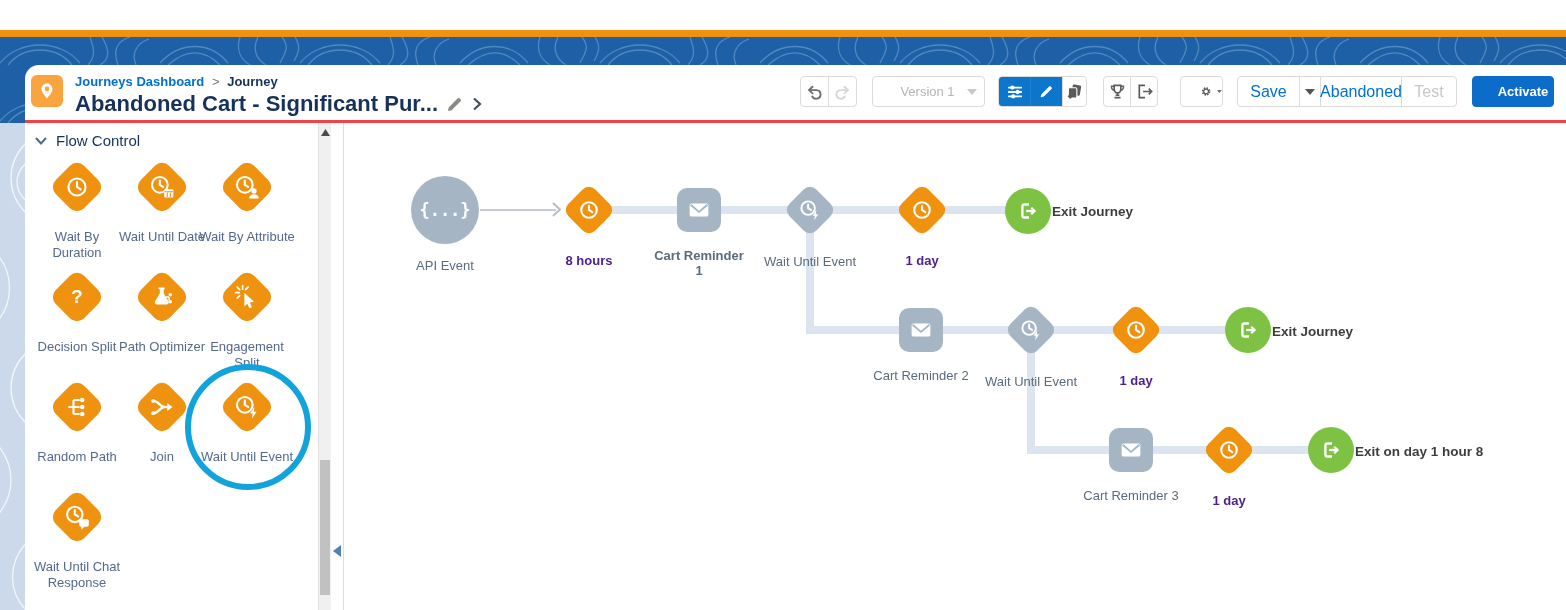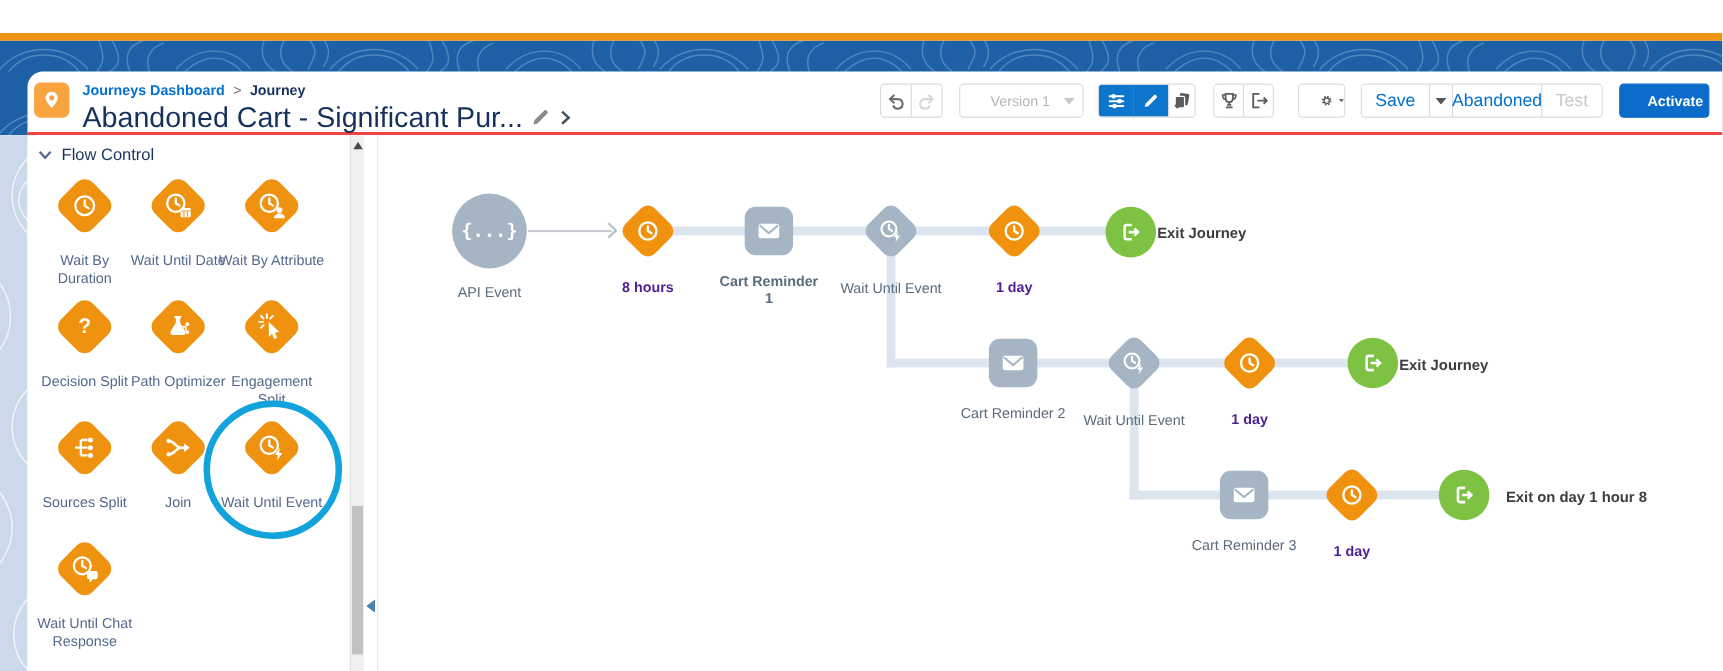--- a/index.html
+++ b/index.html
@@ -19,21 +19,21 @@
   
   .header-card { position:absolute; top:65px; left:25px; right:0; height:58px; background:#fff;
                  border-top-left-radius:14px; border-bottom:3px solid #ef4444; z-index:4; }
   .pin-badge { position:absolute; left:6px; top:10px; width:32px; height:32px; border-radius:6px; background:#f9a43f;
                display:flex; align-items:center; justify-content:center; }
   .crumbs { position:absolute; left:50px; top:9px; font-size:13px; font-weight:bold; }
   .crumb-link { color:#0070d2; cursor:pointer; }
   .crumb-sep { color:#747474; padding:0 4px; font-weight:normal; }
   .crumb-cur { color:#16325c; }
   .title-row { position:absolute; left:50px; top:26px; display:flex; align-items:center; gap:8px; }
-  .j-title { font-size:26px; font-weight:normal; color:#16325c; }
+  .j-title { font-size:22px; font-weight:bold; color:#16325c; }
 
   .tbtn { position:absolute; top:11px; height:31px; border:1px solid #dddbda; border-radius:4px; background:#fff;
           display:flex; align-items:center; justify-content:center; font-size:13px; cursor:pointer;padding-left:20px; }
   .grp { position:absolute; top:11px; height:31px; border:1px solid #dddbda; border-radius:4px; background:#fff;
          display:flex; align-items:stretch; overflow:hidden; }
   .cell { display:flex; align-items:center; justify-content:center; cursor:pointer; }
   .cell + .cell { border-left:1px solid #dddbda; }
   .blue-seg { background:#0b76cb; }
   .txt-blue { color:#0070d2; }
   .txt-dis { color:#c9c7c5; }
@@ -324,21 +324,21 @@
                 <path d="M12,8h7"></path>
                 <path d="M12,16h7"></path>
                 <path d="M12,24h7"></path>
               </g>
           <circle cx="22" cy="8" r="2.6" fill="#fff"></circle>
               <circle cx="22" cy="16" r="2.6" fill="#fff"></circle>
               <circle cx="22" cy="24" r="2.6" fill="#fff"></circle>
             </svg>
           </div>
       </div>
-      <div class="s-label" style="left:4px;top:326px;">Sources Split</div>
+      <div class="s-label" style="left:4px;top:326px;">Random Path</div>
 
       <div class="s-dmd" style="left:117px;top:264px;">
         <div class="dmd-ic">
             <svg width="28" height="28" viewBox="0 0 32 32">
           <g stroke="#fff" stroke-width="2.6" fill="none">
                 <path d="M6,9 C13,9 13,16 19,16"></path>
                 <path d="M6,23 C13,23 13,16 19,16"></path>
                 <path d="M19,16h4"></path>
               </g>
           <polygon points="22,11.5 28,16 22,20.5" fill="#fff"></polygon>
@@ -508,16 +508,16 @@
       </div>
       <div class="canvas-label bold" style="left:835px;top:370px;">1 day</div>
 
       <div class="exit-circle" style="left:964px;top:304px;">
         <svg width="26" height="26" viewBox="0 0 28 28">
           <path d="M15,7h-5c-1.1,0-2,0.9-2,2v10c0,1.1,0.9,2,2,2h5" fill="none" stroke="#fff" stroke-width="2.5"></path>
           <path d="M12,14h8" stroke="#fff" stroke-width="2.5"></path>
             <path d="M17.5,10.5 L21,14 L17.5,17.5" fill="none" stroke="#fff" stroke-width="2.5"></path>
           </svg>
       </div>
-      <div class="exit-label" style="left:1011px;top:321px;margin-left:14px;">Exit on day 1 hour 8</div>
+      <div class="exit-label" style="left:1011px;top:321px;">Exit on day 1 hour 8</div>
     </div>
   </div>
 </div>
 
 </body></html>

